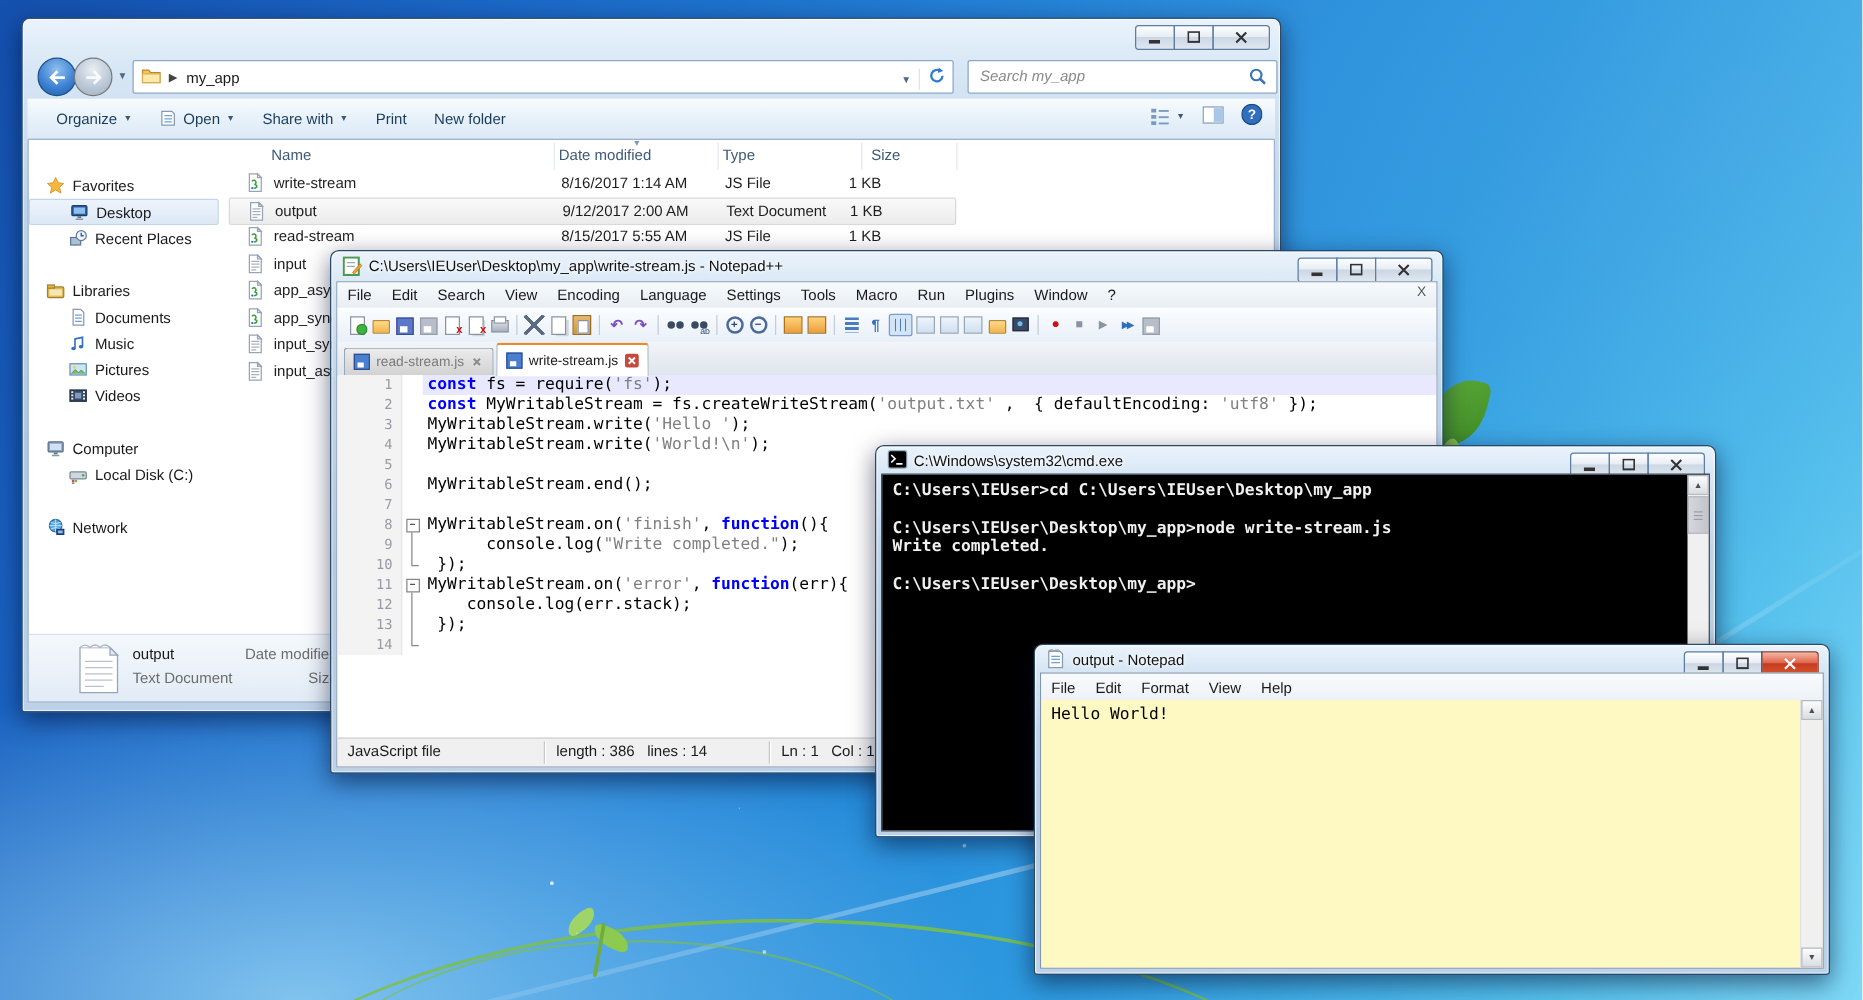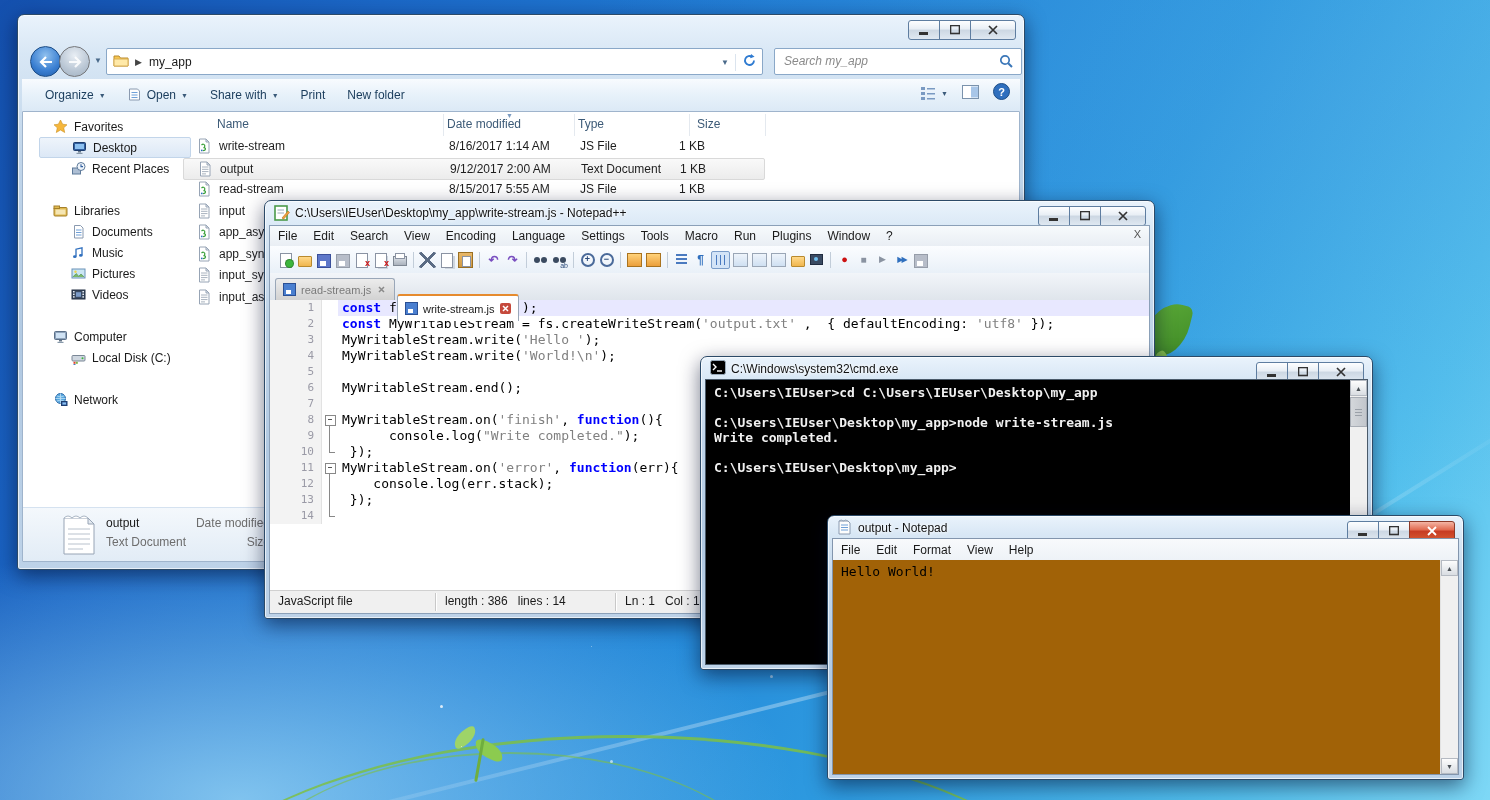--- a/index.html
+++ b/index.html
@@ -51,21 +51,21 @@
   .search-ph{position:absolute;left:9px;top:5px;font-size:12px;font-style:italic;color:#8a8a8a;}
   .search-mag{position:absolute;right:7px;top:5px;}
   .exptoolbar{position:absolute;left:4px;right:4px;top:64px;height:32px;
     background:linear-gradient(#f8fbfe,#e7f1fa 50%,#dce9f6);border-bottom:1px solid #cfdef0;
     display:flex;align-items:center;font-size:12px;color:#1a3c5c;}
   .tbitem{display:flex;align-items:center;padding:0 11px;height:24px;border-radius:3px;cursor:default;}
   .tbitem .darr{font-size:7px;margin-left:5px;color:#3a5a7a;}
   .tbright{position:absolute;right:10px;top:4px;display:flex;align-items:center;gap:14px;}
   .expmain{position:absolute;left:4px;right:4px;top:96px;bottom:7px;background:#fff;
     border:1px solid #9fb4cc;border-radius:1px;overflow:hidden;}
-  .sidebar{position:absolute;left:16px;top:0;width:158px;bottom:53px;padding-top:4px;overflow:hidden;}
+  .sidebar{position:absolute;left:0;top:0;width:158px;bottom:53px;padding-top:26px;overflow:hidden;}
   .sbitem{display:flex;align-items:center;height:21px;font-size:12px;color:#1a1a1a;padding-left:14px;}
   .sbitem.child{padding-left:32px;}
   .sbitem.gap{margin-top:21px;}
   .sbitem.selected{background:linear-gradient(#eef4fb,#dce8f6);border:1px solid #c2d5ea;border-radius:2px;
     height:19px;width:118px;}
   .sbicon{width:15px;height:15px;margin-right:6px;flex:0 0 15px;}
   .filepane{position:absolute;left:158px;right:0;top:0;bottom:53px;overflow:hidden;}
   .fhead{position:absolute;left:0;top:2px;right:0;height:22px;font-size:12px;color:#3c5a77;}
   .fhead .hsep{position:absolute;top:0;bottom:0;width:1px;background:#e4e9ef;}
   .fhcell{position:absolute;top:3px;white-space:nowrap;}
@@ -164,21 +164,21 @@
     font-size:7px;color:#4a5056;box-sizing:border-box;}
   .sthumb{position:absolute;left:0;width:17px;background:linear-gradient(90deg,#d4d7db,#c2c6cc);
     border:1px solid #a8adb5;box-sizing:border-box;}
   .sthumb::after{content:"";position:absolute;left:4px;top:40%;width:7px;height:1px;background:#9aa0a8;
     box-shadow:0 3px 0 #9aa0a8,0 6px 0 #9aa0a8;}
   
   #notepad{left:827px;top:515px;width:635px;height:263px;}
   .npbody{position:absolute;left:4px;right:4px;top:22px;bottom:4px;background:#f1f5fb;border:1px solid #8295ad;}
   .npmenu{position:absolute;left:0;right:0;top:0;height:21px;background:linear-gradient(#f8fafc,#eef2f7);
     border-bottom:1px solid #d8dce2;display:flex;align-items:center;font-size:12px;color:#1a1a1a;}
-  .npcontent{position:absolute;left:0;right:0;top:21px;bottom:0;background:#a16207;}
+  .npcontent{position:absolute;left:0;right:0;top:21px;bottom:0;background:#fef9c3;}
   .nptext{position:absolute;left:8px;top:4px;font-family:"DejaVu Sans Mono",monospace;font-size:13px;color:#000;white-space:pre;}
 </style>
 </head>
 <body>
 
 <div id="desktop">
 
   <div class="decor streak" style="left:140px;top:700px;width:1300px;transform:rotate(-14deg);opacity:.6;"></div>
   <div class="decor streak" style="left:1150px;top:520px;width:420px;transform:rotate(-32deg);opacity:.35;"></div>
   <div class="decor vine" style="left:150px;top:735px;width:950px;height:420px;"></div>
@@ -704,21 +704,21 @@
       <div class="tabbar" id="npp-tabbar">
           <div class="tab inactive" style="left: 5px;">
             <span class="ticon"></span>
             <span>read-stream.js</span>
             <span class="tclose">
               <svg width="7" height="7">
                 <path d="M1 1 L6 6 M6 1 L1 6" stroke="#8a8a8a" stroke-width="1.5"></path>
               </svg>
             </span>
           </div>
-          <div class="tab active" style="left: 127px; margin-top: 20px;">
+          <div class="tab active" style="left: 127px;">
             <span class="ticon"></span>
             <span>write-stream.js</span>
             <span class="tclose redbox">
               <svg width="7" height="7">
                 <path d="M1 1 L6 6 M6 1 L1 6" stroke="#fff" stroke-width="1.5"></path>
               </svg>
             </span>
           </div>
         </div>
       <div class="editor" id="npp-editor">

